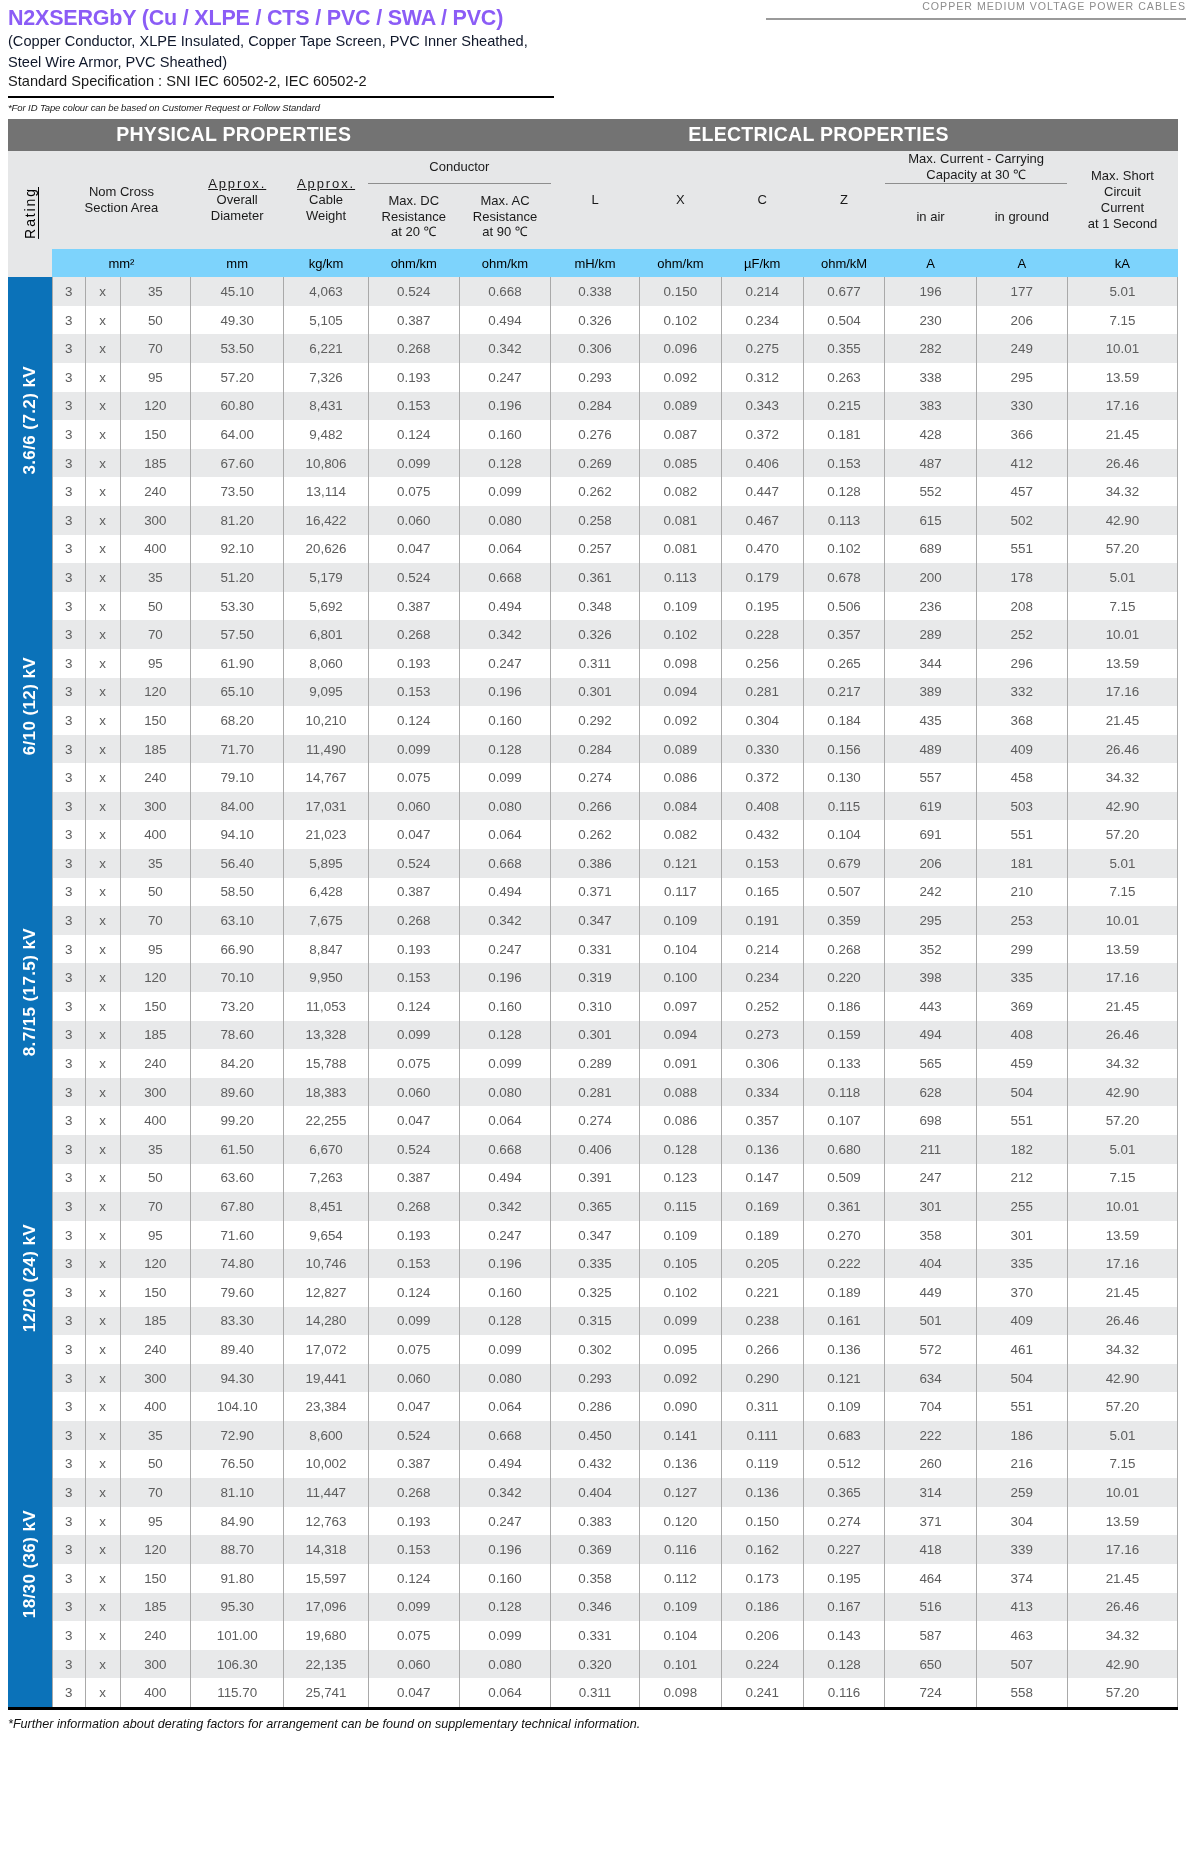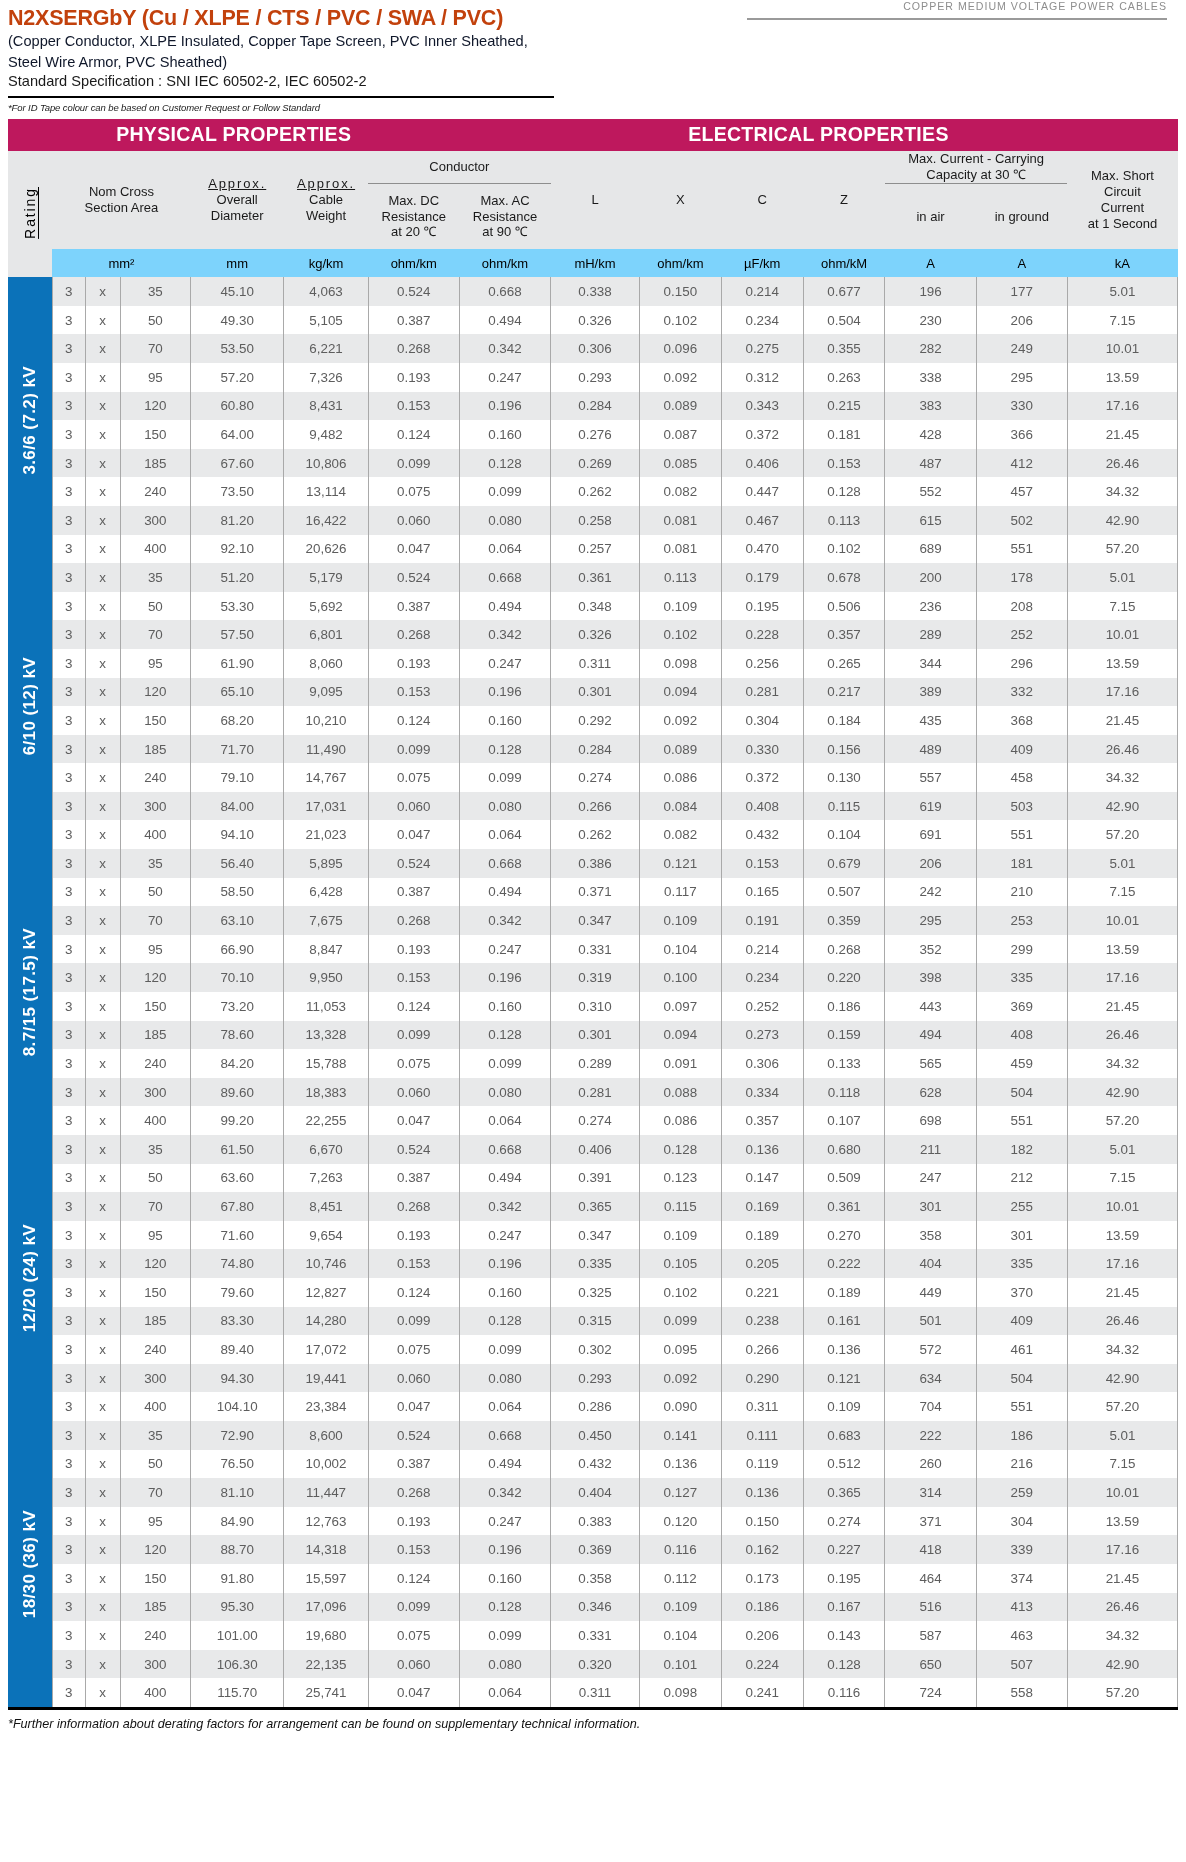--- a/index.html
+++ b/index.html
@@ -17,21 +17,21 @@
   }
 
   
   .hdr {
     position: relative;
     padding: 6px 8px 0 8px;
   }
   .hdr-title {
     font-size: 21.5px;
     font-weight: bold;
-    color: #c2410c;
+    color: #8b5cf6;
     letter-spacing: -0.2px;
     line-height: 1.12;
     margin: 0;
   }
   .hdr-sub {
     font-size: 14.6px;
     color: #0f172a;
     line-height: 1.30;
     margin-top: 2px;
     font-weight: 500;
@@ -51,21 +51,21 @@
   .hdr-note {
     font-size: 9.5px;
     font-style: italic;
     color: #222;
     margin-top: 4px;
     letter-spacing: -0.1px;
   }
   .hdr-right {
     position: absolute;
     top: 0px;
-    right: 19px;
+    right: 0;
     text-align: right;
     width: 420px;
   }
   .hdr-right-text {
     font-size: 10.6px;
     color: #8d8d8d;
     letter-spacing: 1.0px;
     line-height: 1.2;
   }
   .hdr-right-rule {
@@ -83,21 +83,21 @@
     margin: 6px 8px 0 8px;
     font-size: 12px;
   }
   table.main td, table.main th {
     padding: 0;
     margin: 0;
     border: 0;
   }
 
   .band {
-    background: #be185d;
+    background: #737373;
     color: #fff;
     font-weight: bold;
     font-size: 19.5px;
     text-align: center;
     letter-spacing: 0.3px;
     height: 32px;
     vertical-align: middle;
   }
   .band-left { border-right: 3px solid #fff; }
 

